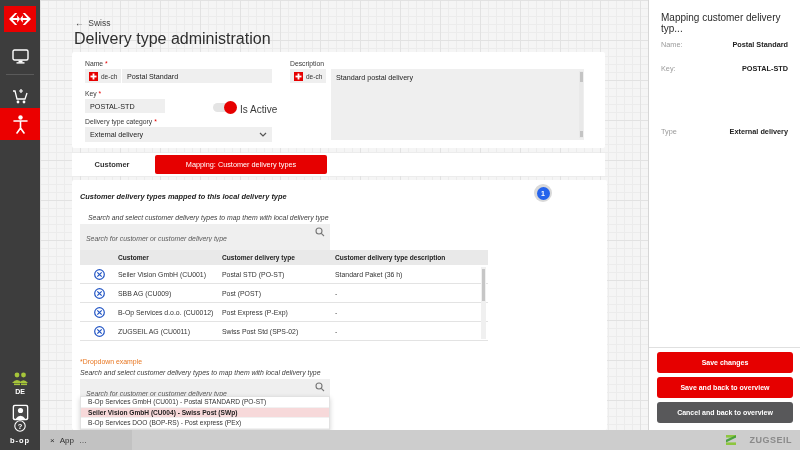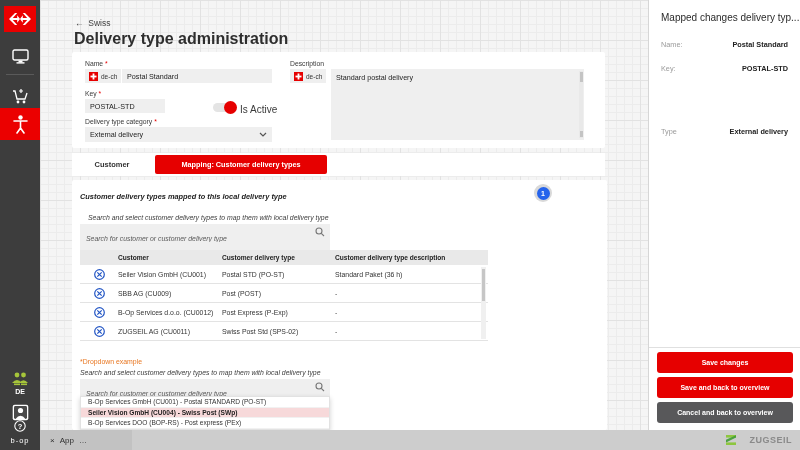--- a/index.html
+++ b/index.html
@@ -7,52 +7,52 @@
   body { font-family:"Liberation Sans","DejaVu Sans",sans-serif; color:#333; }
   #app { position:relative; width:800px; height:450px; background:#fff; }
 
   
   .sidebar { position:absolute; left:0; top:0; width:40px; height:450px; background:#3d3d3d; z-index:30; }
   .sb-logo { position:absolute; left:4px; top:6px; width:32px; height:26px; background:#eb0000; display:flex; align-items:center; justify-content:center; }
   .sb-item { position:absolute; left:0; width:40px; height:28px; display:flex; align-items:center; justify-content:center; }
   .sb-item.active { background:#eb0000; height:32px; }
   .sb-divider { position:absolute; left:6px; width:28px; height:1px; background:#5a5a5a; }
   .sb-lang { position:absolute; left:0; width:40px; text-align:center; color:#fff; font-size:7px; font-weight:bold; }
-  .sb-brand { position:absolute; left:0; width:40px; text-align:center; color:#fff; font-size:7.5px; font-weight:normal; letter-spacing:1px; }
+  .sb-brand { position:absolute; left:0; width:40px; text-align:center; color:#fff; font-size:7.5px; font-weight:bold; letter-spacing:1px; }
 
   
   .main { position:absolute; left:40px; top:0; width:608px; height:430px;
     background-color:#f5f5f5;
     background-image:
       linear-gradient(#e2e2e2 1px, transparent 1px),
       linear-gradient(90deg,#e2e2e2 1px, transparent 1px),
       linear-gradient(#ececec 1px, transparent 1px),
       linear-gradient(90deg,#ececec 1px, transparent 1px);
     background-size:40px 40px,40px 40px,8px 8px,8px 8px;
   }
   .back-link { position:absolute; left:35px; top:18px; font-size:8.5px; color:#444; cursor:pointer; }
-  .page-title { position:absolute; left:34px; top:30px; font-size:16px; font-weight:bold; color:#2e2e2e; }
+  .page-title { position:absolute; left:34px; top:30px; font-size:16px; font-weight:normal; color:#2e2e2e; }
 
   .card { position:absolute; background:#fff; border-radius:2px; }
   .card-form { left:32px; top:52px; width:533px; height:96px; }
   .lbl { position:absolute; font-size:6.8px; color:#3a3a3a; white-space:nowrap; }
   .req { color:#e60000; }
   .chip { position:absolute; height:14px; background:#efefef; display:flex; align-items:center; gap:3px; padding:0 4px; font-size:6.5px; color:#333; }
   .tin { position:absolute; height:14px; background:#efefef; border:none; font-size:7.2px; color:#222; padding:0 5px; font-family:inherit; }
   .toggle { position:absolute; width:23px; height:9px; background:#e4e4e4; border-radius:5px; cursor:pointer; }
   .toggle .knob { position:absolute; right:-1px; top:-2.5px; width:13px; height:13px; border-radius:50%; background:#e60000; }
   .select { position:absolute; height:15px; background:#efefef; font-size:7.2px; color:#222; display:flex; align-items:center; padding:0 5px; justify-content:space-between; cursor:pointer; }
   .tarea { position:absolute; background:#efefef; border:none; resize:none; font-size:7.2px; color:#222; padding:4px 5px; font-family:inherit; }
   .vscroll { position:absolute; width:4px; background:#e9e9e9; }
   .vscroll .thumb { position:absolute; left:0.5px; width:3px; background:#c4c4c4; }
 
   
   .tabbar { position:absolute; left:32px; top:153px; width:533px; height:23px; background:#fff; }
   .tab-general { position:absolute; left:0; top:0; width:80px; height:23px; display:flex; align-items:center; justify-content:center; font-size:7.5px; font-weight:bold; color:#333; cursor:pointer; }
-  .tab-mapping { position:absolute; left:83px; top:2px; width:172px; height:19px; background:#e60000; border-radius:2px; color:#fff; font-size:7.3px; font-weight:bold; display:flex; align-items:center; justify-content:center; cursor:pointer; }
+  .tab-mapping { position:absolute; left:83px; top:2px; width:172px; height:19px; background:#e60000; border-radius:2px; color:#fff; font-size:7.3px; font-weight:normal; display:flex; align-items:center; justify-content:center; cursor:pointer; }
 
   
   .card-map { left:32px; top:180px; width:535px; height:250px; }
   .section-title { position:absolute; left:8px; top:12px; font-size:7.4px; font-weight:bold; font-style:italic; color:#222; }
   .badge { position:absolute; left:462px; top:4px; width:18px; height:18px; border-radius:50%; background:#d9d9d9; display:flex; align-items:center; justify-content:center; }
   .badge .in { width:13px; height:13px; border-radius:50%; background:#2563eb; color:#fff; font-size:7px; font-weight:bold; display:flex; align-items:center; justify-content:center; }
   .caption { position:absolute; font-size:6.9px; font-style:italic; color:#3c3c3c; white-space:nowrap; }
   .search { position:absolute; width:250px; height:28px; background:#efefef; }
   .search input { position:absolute; left:0; top:0; width:100%; height:100%; background:transparent; border:none; font-size:6.9px; font-style:italic; color:#444; padding:0 18px 0 6px; font-family:inherit; }
   .search input::placeholder { color:#5a5a5a; font-style:italic; opacity:1; }
@@ -290,21 +290,21 @@
       </div>
       <div class="dd-list">
         <div class="dd-item">B-Op Services GmbH (CU001) - Postal STANDARD (PO-ST)</div>
         <div class="dd-item hl">Seiler Vision GmbH (CU004) - Swiss Post (SWp)</div>
         <div class="dd-item">B-Op Services DOO (BOP-RS) - Post express (PEx)</div>
       </div>
     </div>
   </div>
 
   <aside class="rpanel">
-    <div class="rp-title">Mapped changes delivery typ...</div>
+    <div class="rp-title">Mapping customer delivery typ...</div>
     <div class="rp-row" style="top:40px;">
       <span class="rp-lbl">Name:</span>
       <span class="rp-val">Postal Standard</span>
     </div>
     <div class="rp-row" style="top:64px;">
       <span class="rp-lbl">Key:</span>
       <span class="rp-val">POSTAL-STD</span>
     </div>
     <div class="rp-row" style="top:80px;margin-top:47px;">
       <span class="rp-lbl">Type</span>

